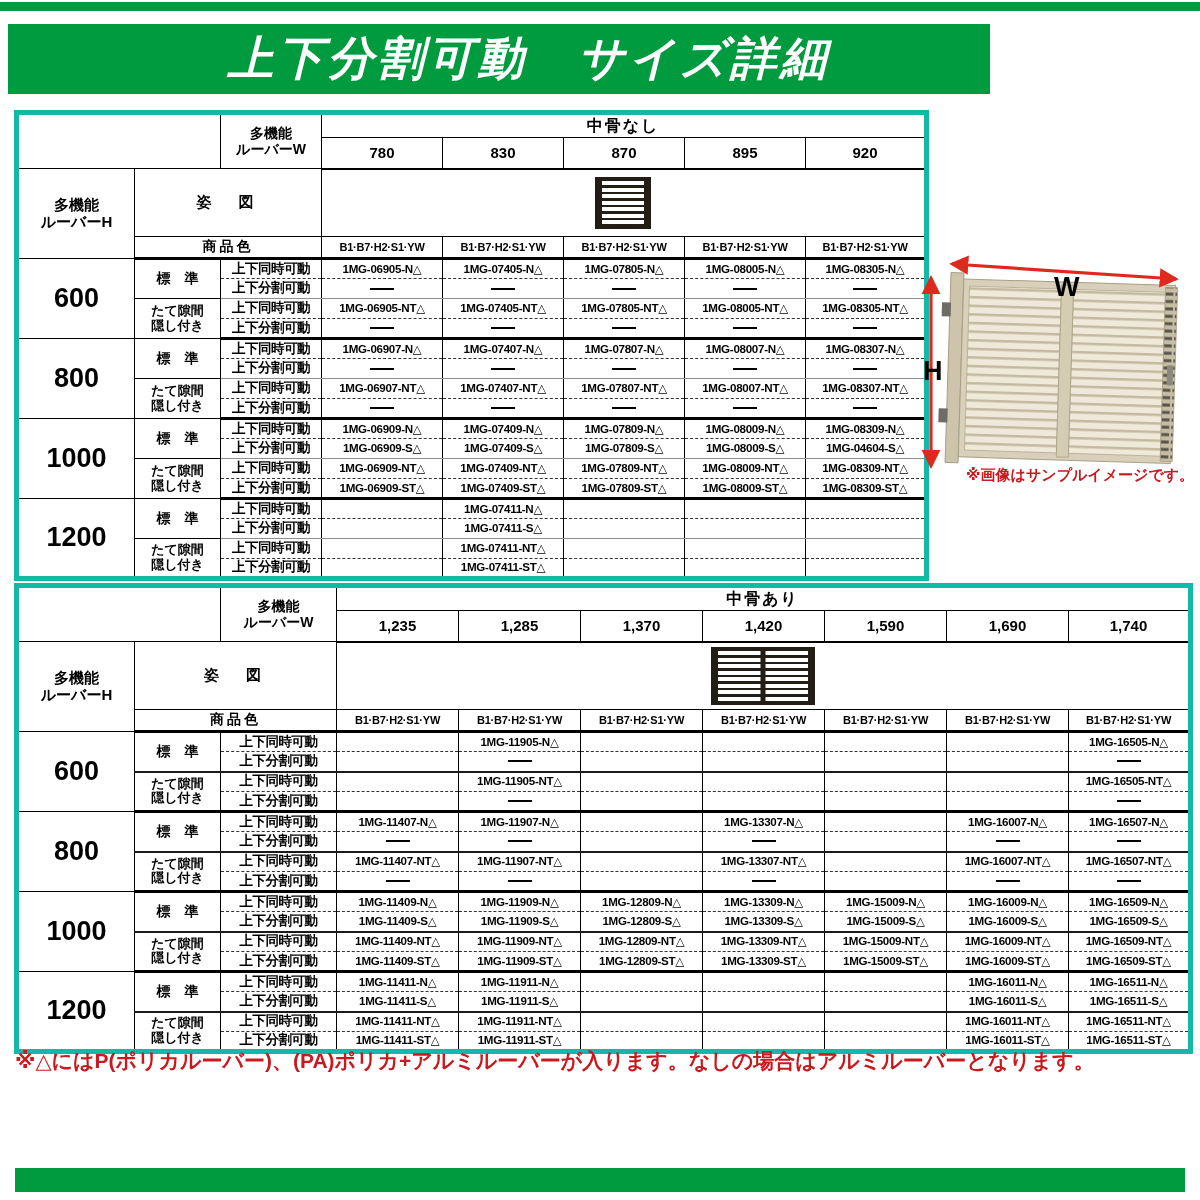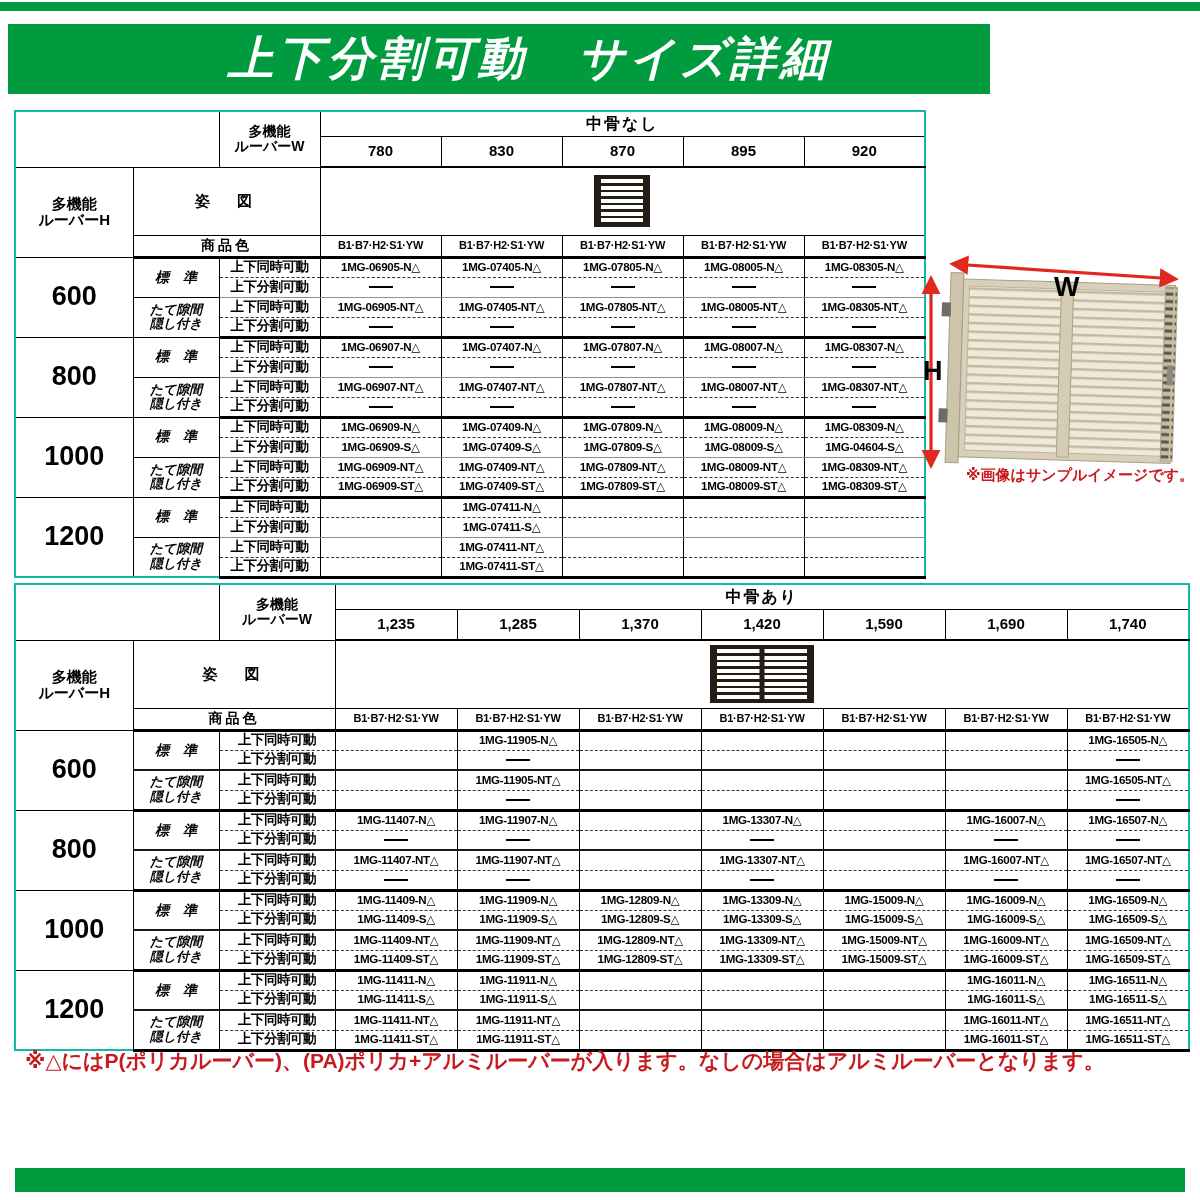--- a/index.html
+++ b/index.html
@@ -11,62 +11,62 @@
   }
   .topline{position:absolute;left:0;top:2px;width:1200px;height:9px;background:var(--green);}
   .banner{position:absolute;left:8px;top:24px;width:982px;height:70px;background:var(--green);
     display:flex;align-items:center;justify-content:center;padding-left:60px;}
   .title{color:#fff;font-weight:bold;font-style:italic;font-size:46px;letter-spacing:4px;white-space:nowrap;}
 
   .tablewrap{position:absolute;left:14px;}
   #table0{top:110px;}
   #table1{top:583px;}
 
-  table.spec{border-collapse:collapse;table-layout:fixed;border:2px solid #14b8a6;background:#fff;}
+  table.spec{border-collapse:collapse;table-layout:fixed;border:5px solid #14b8a6;background:#fff;}
   .spec td{
     border:0 solid #000;border-right:1px solid #000;border-bottom:1px solid #000;
     padding:0;text-align:center;vertical-align:middle;white-space:nowrap;overflow:hidden;
     font-weight:bold;line-height:1.1;
   }
   tr.hr1{height:25px;} tr.hr2{height:31px;} tr.figrow{height:68px;} tr.colorrow{height:22px;}
   tr.g{height:20px;}
 
   .blank{border-bottom:2px solid #000;}
   .wlabel{font-size:14px;line-height:1.45;border-right:2px solid #000;border-bottom:2px solid #000;}
   .nakabone{font-size:16px;letter-spacing:2px;border-bottom:1px solid #000;}
   tr.hr2 .wnum{border-bottom:2px solid #000;font-size:15px;}
   .hlabel{font-size:15px;line-height:1.5;border-bottom:3px solid #000;}
   .sugata{font-size:15px;letter-spacing:6px;border-right:2px solid #000;}
   .figcell{border-bottom:1px solid #000;}
   tr.colorrow td{border-bottom:3px solid #000;}
   .colorlab{font-size:14px;letter-spacing:3px;border-right:2px solid #000;}
   .colorcode{font-size:11px;letter-spacing:-0.2px;}
 
   .hval{font-size:27px;border-bottom:3px solid #000;}
-  .sub{font-size:14px;border-bottom:1px solid #8f8f8f;font-style:italic;}
+  .sub{font-size:14px;border-bottom:1px solid #8f8f8f;}
   .sub2{font-size:13px;line-height:1.25;border-bottom:3px solid #000;}
   .tt1 .sub{border-bottom:2px solid #1a1a1a;}
   .tt1 .sub2{border-bottom:3px solid #000;}
   .motion{font-size:13.5px;letter-spacing:-0.5px;border-right:2px solid #000;}
   .datacell{font-weight:normal;font-size:11.6px;letter-spacing:-0.3px;}
   tr.r0 .motion, tr.r0 .datacell, tr.r2 .motion, tr.r2 .datacell{border-bottom:1px dashed #333;}
   tr.r1 .motion, tr.r1 .datacell{border-bottom:1px solid #8f8f8f;}
   .tt1 tr.r1 .motion, .tt1 tr.r1 .datacell{border-bottom:2px solid #1a1a1a;}
   tr.r3 .motion, tr.r3 .datacell{border-bottom:3px solid #000;}
   .dashline{width:24px;border-top:2px solid #000;margin:0 auto;}
 
   .louver{width:56px;height:52px;margin:0 auto;border:2px solid #241d15;border-left-width:7px;border-right-width:7px;
     background:repeating-linear-gradient(180deg,#241d15 0 2.5px,#fff 2.5px 6.5px);}
   .louver.double{width:104px;height:58px;position:relative;}
   .louver.double::after{content:"";position:absolute;top:0;bottom:0;left:50%;width:5px;transform:translateX(-50%);background:#241d15;}
 
   .figure{position:absolute;left:920px;top:250px;width:280px;height:250px;}
   .fignote{position:absolute;left:46px;top:216px;font-size:15px;font-weight:bold;color:var(--red);white-space:nowrap;}
 
-  .footnote{position:absolute;left:15px;top:1047px;font-size:21px;font-weight:bold;color:var(--red);white-space:nowrap;margin-left:10px;}
+  .footnote{position:absolute;left:15px;top:1047px;font-size:21px;font-weight:bold;color:var(--red);white-space:nowrap;}
   .bottombar{position:absolute;left:15px;top:1168px;width:1170px;height:24px;background:var(--green);}
 </style>
 </head>
 <body>
 
 <div class="topline"></div>
 
 <div class="banner">
   <span class="title">上下分割可動　サイズ詳細</span>
 </div>

